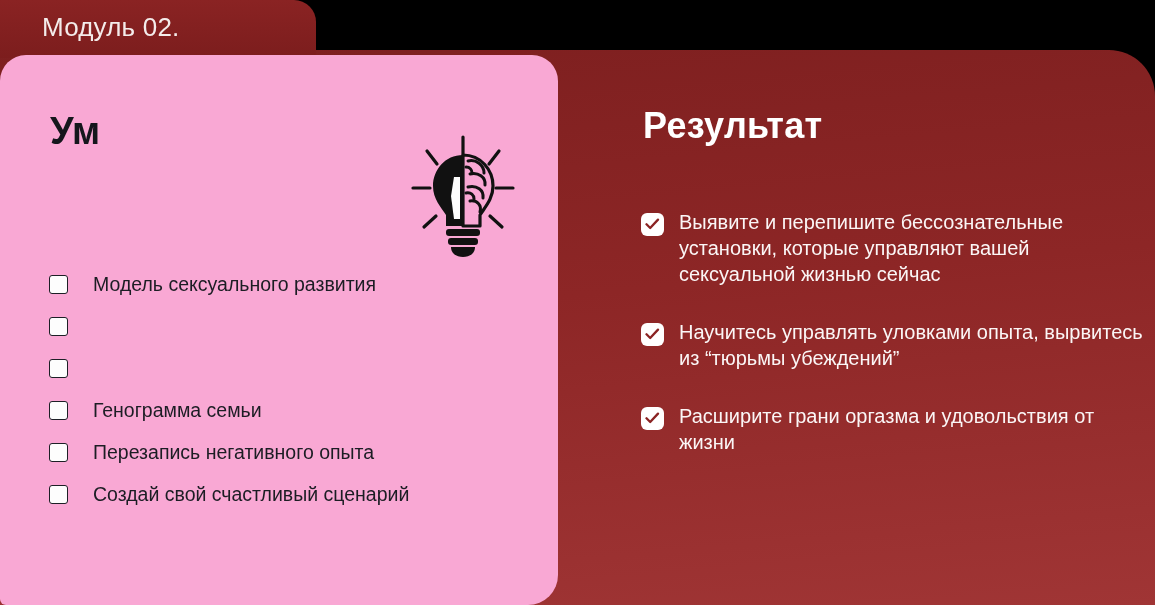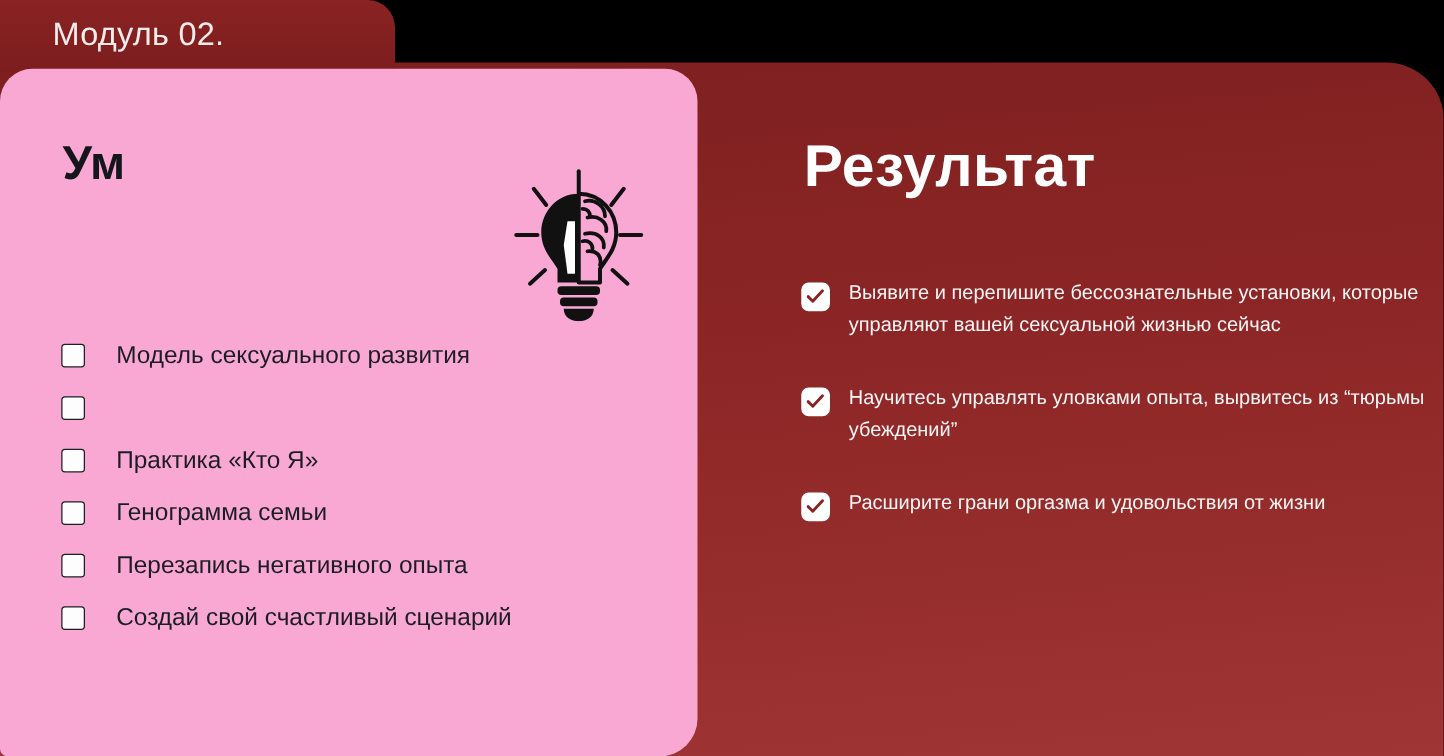--- a/index.html
+++ b/index.html
@@ -119,21 +119,21 @@
 
   
   #result-col {
     position: absolute;
     left: 641px;
     top: 105px;
     width: 505px;
     z-index: 3;
   }
   .result-title {
-    font-size: 47px;
+    font-size: 36px;
     font-weight: bold;
     color: #ffffff;
     letter-spacing: 0.3px;
     margin: 0 0 62px 2px;
   }
   .result-row {
     display: flex;
     align-items: flex-start;
     margin-bottom: 32px;
   }
@@ -146,21 +146,21 @@
     background: #ffffff;
     margin-top: 4px;
   }
   .chk-filled svg {
     position: absolute;
     left: 4px;
     top: 5px;
   }
   .result-row .row-text {
     margin-left: 15px;
-    font-size: 16px;
+    font-size: 20px;
     line-height: 26px;
     color: #fbf6f6;
   }
 </style>
 </head>
 <body>
 
 <div id="slide">
 
   <div id="red-panel"></div>
@@ -210,21 +210,20 @@
     <div id="left-list">
       <div class="left-row">
         <span class="chk-empty"></span>
         <span class="row-label">Модель сексуального развития</span>
       </div>
       <div class="left-row">
         <span class="chk-empty"></span>
       </div>
       <div class="left-row">
         <span class="chk-empty"></span>
-        <span class="row-label">Практика «Кто Я»</span>
       </div>
       <div class="left-row">
         <span class="chk-empty"></span>
         <span class="row-label">Генограмма семьи</span>
       </div>
       <div class="left-row">
         <span class="chk-empty"></span>
         <span class="row-label">Перезапись негативного опыта</span>
       </div>
       <div class="left-row">

